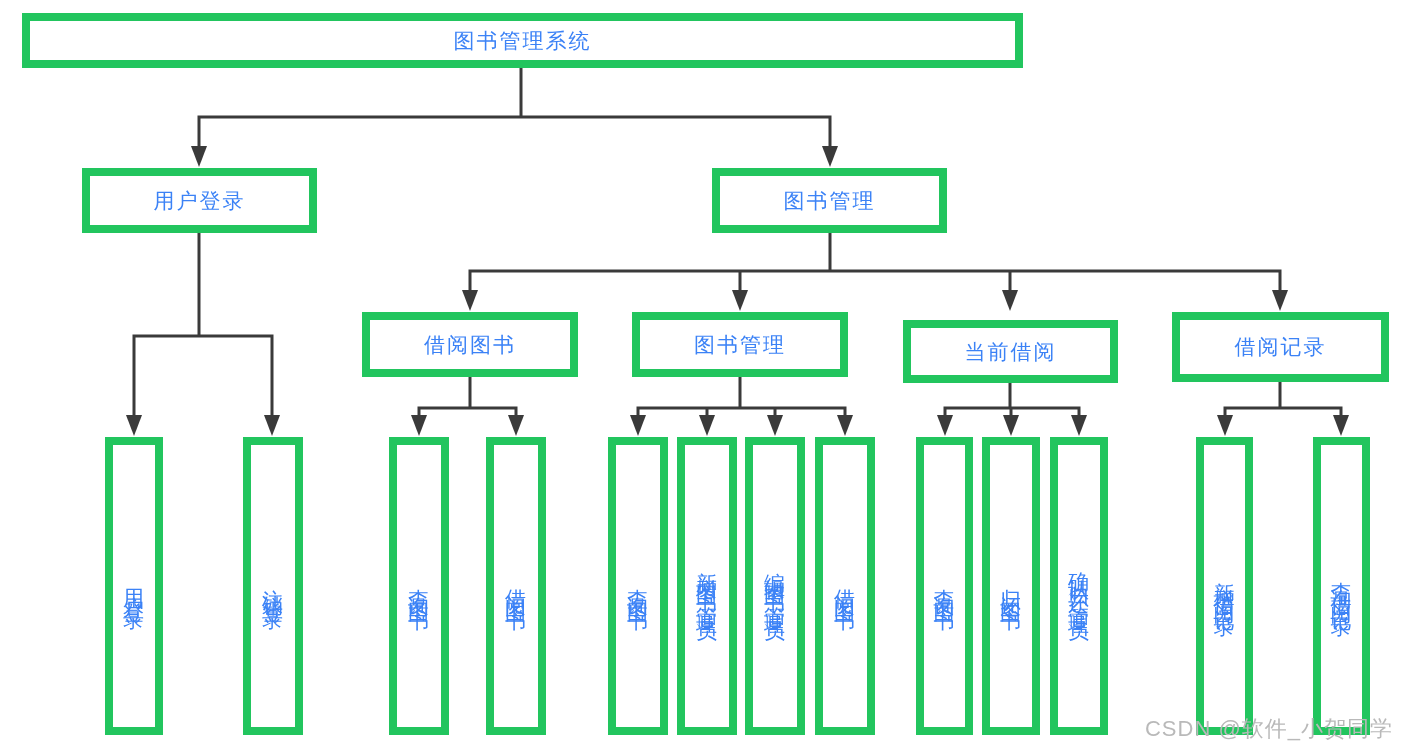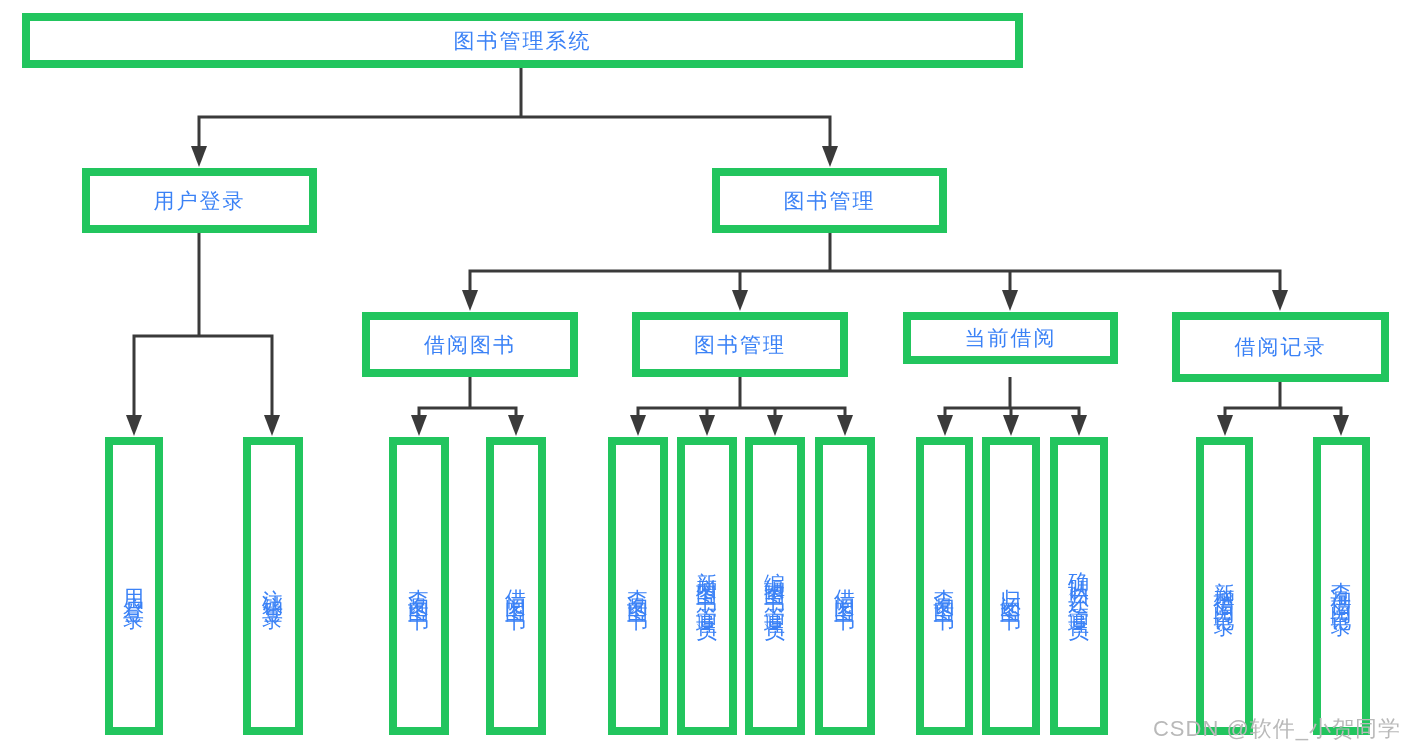--- a/index.html
+++ b/index.html
@@ -12,21 +12,21 @@
     position:absolute;box-sizing:border-box;background:#ffffff;
     border:8px solid #22c55e;display:flex;align-items:center;justify-content:center;
     color:#3b82f6;font-size:21px;z-index:2;
   }
   .box.h span{letter-spacing:2px;white-space:nowrap;}
   .box.v span{
     writing-mode:vertical-rl;text-orientation:mixed;
     letter-spacing:7px;line-height:1;white-space:nowrap;
   }
   #watermark{
-    position:absolute;right:4px;bottom:3px;z-index:5;
+    position:absolute;right:12px;bottom:3px;z-index:5;
     color:#b9b9b9;font-size:22px;letter-spacing:1px;white-space:nowrap;
   }
 </style>
 </head>
 <body>
 
 <div id="canvas">
 
   <svg id="wires" width="1405" height="747" viewBox="0 0 1405 747" fill="none" stroke="#3a3a3a" stroke-width="3">
     <g>
@@ -81,21 +81,21 @@
   <div class="box h" style="left:712px;top:168px;width:235px;height:65px">
     <span>图书管理</span>
   </div>
 
   <div class="box h" style="left:362px;top:312px;width:216px;height:65px">
     <span>借阅图书</span>
   </div>
   <div class="box h" style="left:632px;top:312px;width:216px;height:65px">
     <span>图书管理</span>
   </div>
-  <div class="box h" style="left:903px;top:312px;width:215px;height:52px">
+  <div class="box h" style="left:903px;top:320px;width:215px;height:63px">
     <span>当前借阅</span>
   </div>
   <div class="box h" style="left:1172px;top:312px;width:217px;height:70px">
     <span>借阅记录</span>
   </div>
 
   <div class="box v" style="left:105px;top:437px;width:58px;height:298px">
     <span>用户登录</span>
   </div>
   <div class="box v" style="left:243px;top:437px;width:60px;height:298px">

